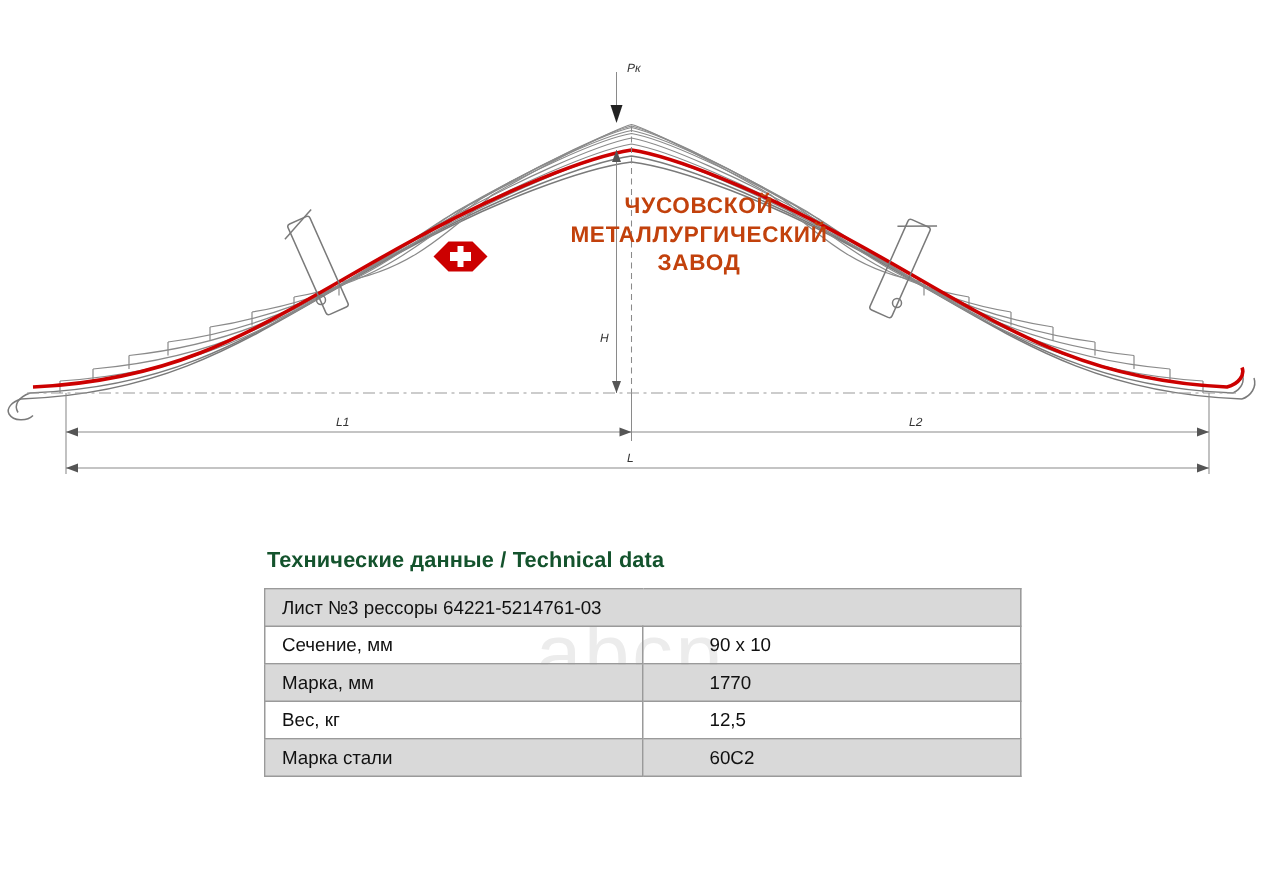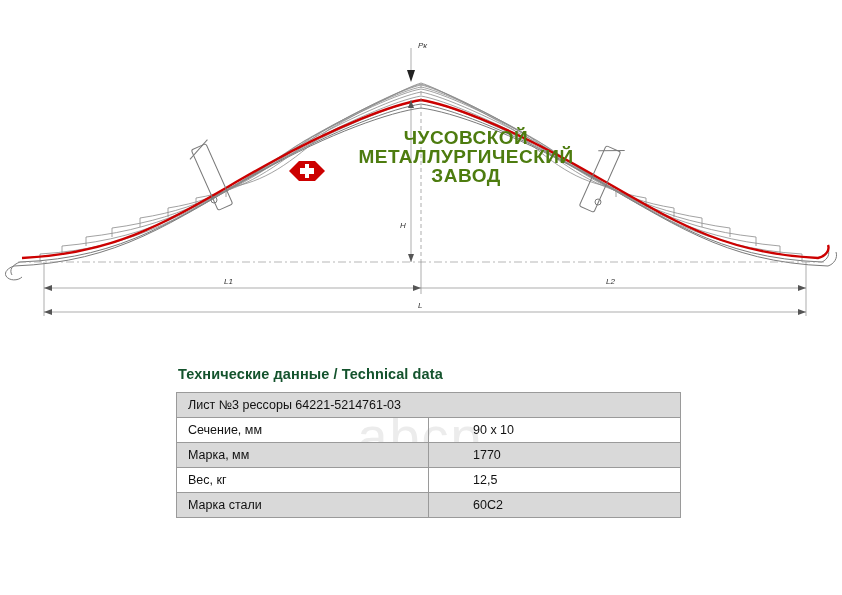--- a/index.html
+++ b/index.html
@@ -27,23 +27,23 @@
     top: 0;
     width: 842px;
     height: 345px;
   }
   .wm-text {
     position: absolute;
     left: 356px;
     top: 128px;
     width: 220px;
     text-align: center;
-    color: #4d7c0f;
+    color: #c2410c;
     font-weight: bold;
-    font-size: 19px;
+    font-size: 15px;
     line-height: 19px;
     letter-spacing: 0.5px;
     pointer-events: none;
     user-select: none;
   }
   .wm-logo {
     position: absolute;
     left: 285px;
     top: 155px;
     width: 44px;

